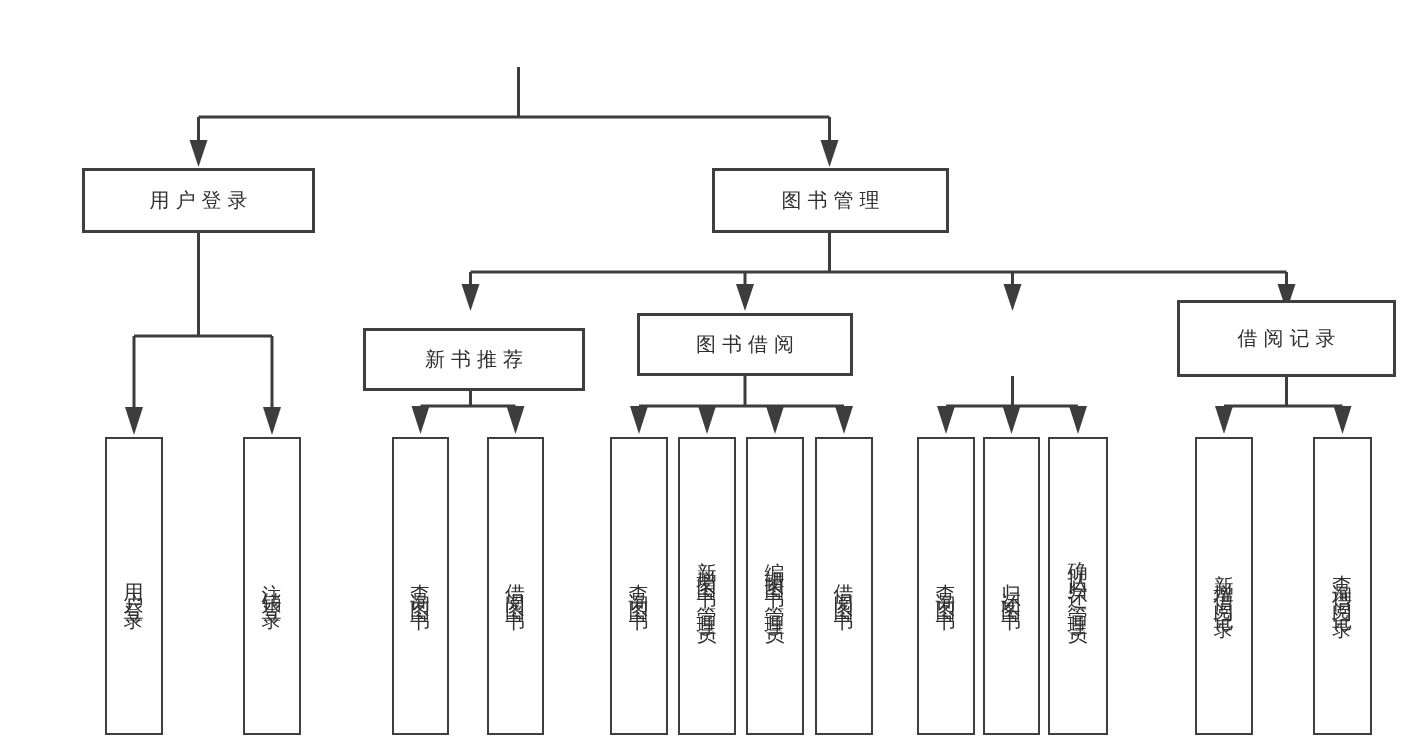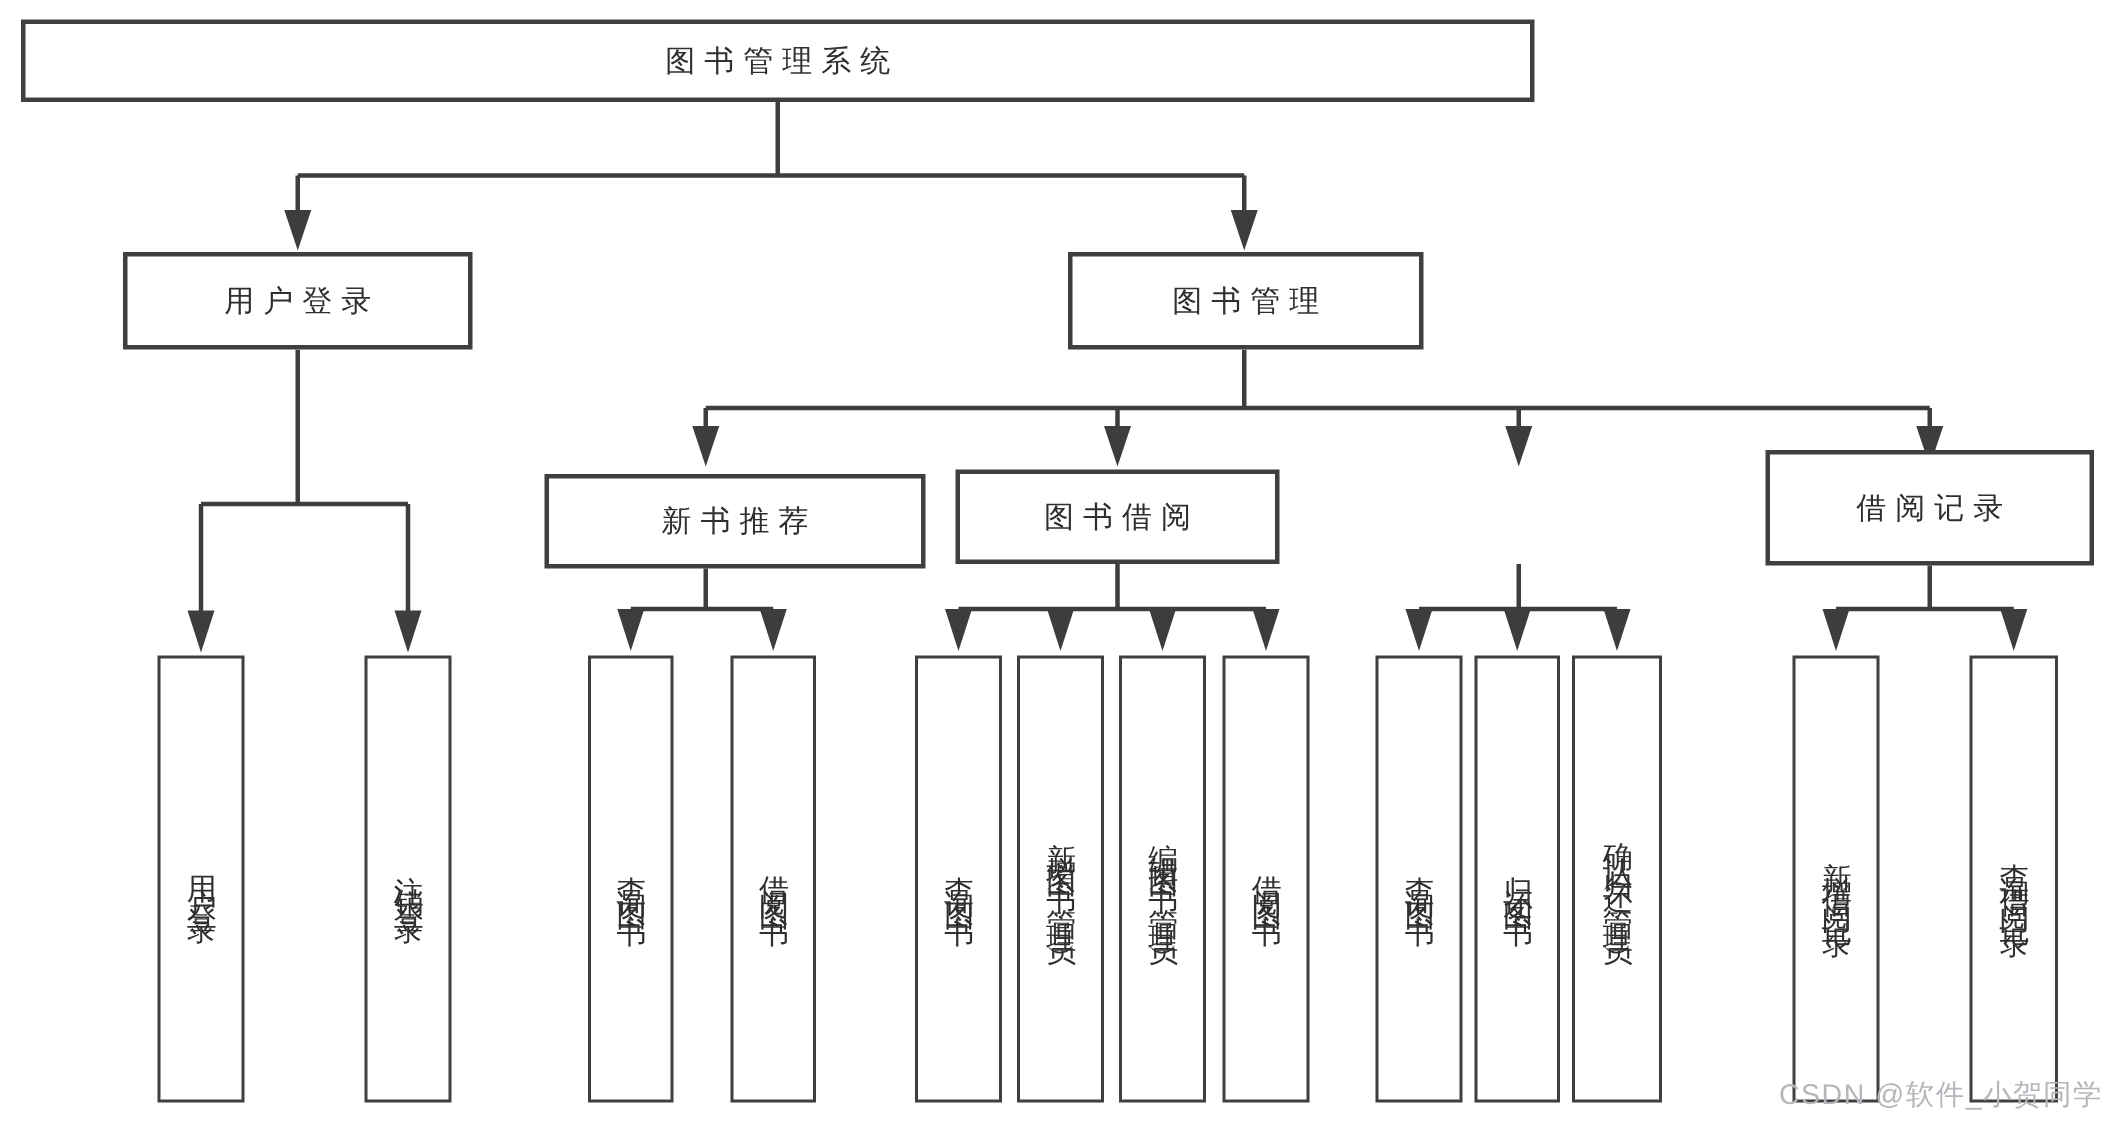--- a/index.html
+++ b/index.html
@@ -84,32 +84,29 @@
     <path class="ah" d="M937 406 L955 406 L946 434 Z"></path>
     <path class="ah" d="M1002.5 406 L1020.5 406 L1011.5 434 Z"></path>
     <path class="ah" d="M1069 406 L1087 406 L1078 434 Z"></path>
 
     <path class="ln" d="M1286.5 376 L1286.5 406"></path>
     <path class="ln" d="M1224 406 L1342.5 406"></path>
     <path class="ah" d="M1215 406 L1233 406 L1224 434 Z"></path>
     <path class="ah" d="M1333.5 406 L1351.5 406 L1342.5 434 Z"></path>
   </svg>
 
-  <div class="node h" style="left:14px;top:13px;width:1009px;height:55px">
-    <span class="lbl">图书管理系统</span>
-  </div>
 
   <div class="node h" style="left:82px;top:168px;width:233px;height:65px">
     <span class="lbl">用户登录</span>
   </div>
   <div class="node h" style="left:712px;top:168px;width:237px;height:65px">
     <span class="lbl">图书管理</span>
   </div>
 
-  <div class="node h" style="left:363px;top:316px;width:254px;height:63px">
+  <div class="node h" style="left:363px;top:328px;width:222px;height:63px">
     <span class="lbl">新书推荐</span>
   </div>
   <div class="node h" style="left:637px;top:313px;width:216px;height:63px">
     <span class="lbl">图书借阅</span>
   </div>
   <div class="node h" style="left:1177px;top:300px;width:219px;height:77px">
     <span class="lbl">借阅记录</span>
   </div>
 
   <div class="node v" style="left:105px;top:437px;width:58px;height:298px">
@@ -149,15 +146,14 @@
     <span class="vlbl">确认归还（管理员）</span>
   </div>
 
   <div class="node v" style="left:1195px;top:437px;width:58px;height:298px">
     <span class="vlbl">新增借阅记录</span>
   </div>
   <div class="node v" style="left:1313px;top:437px;width:59px;height:298px">
     <span class="vlbl">查询借阅记录</span>
   </div>
 
-  <div class="watermark">CSDN @软件_小贺同学</div>
 
 </div>
 
 </body></html>

